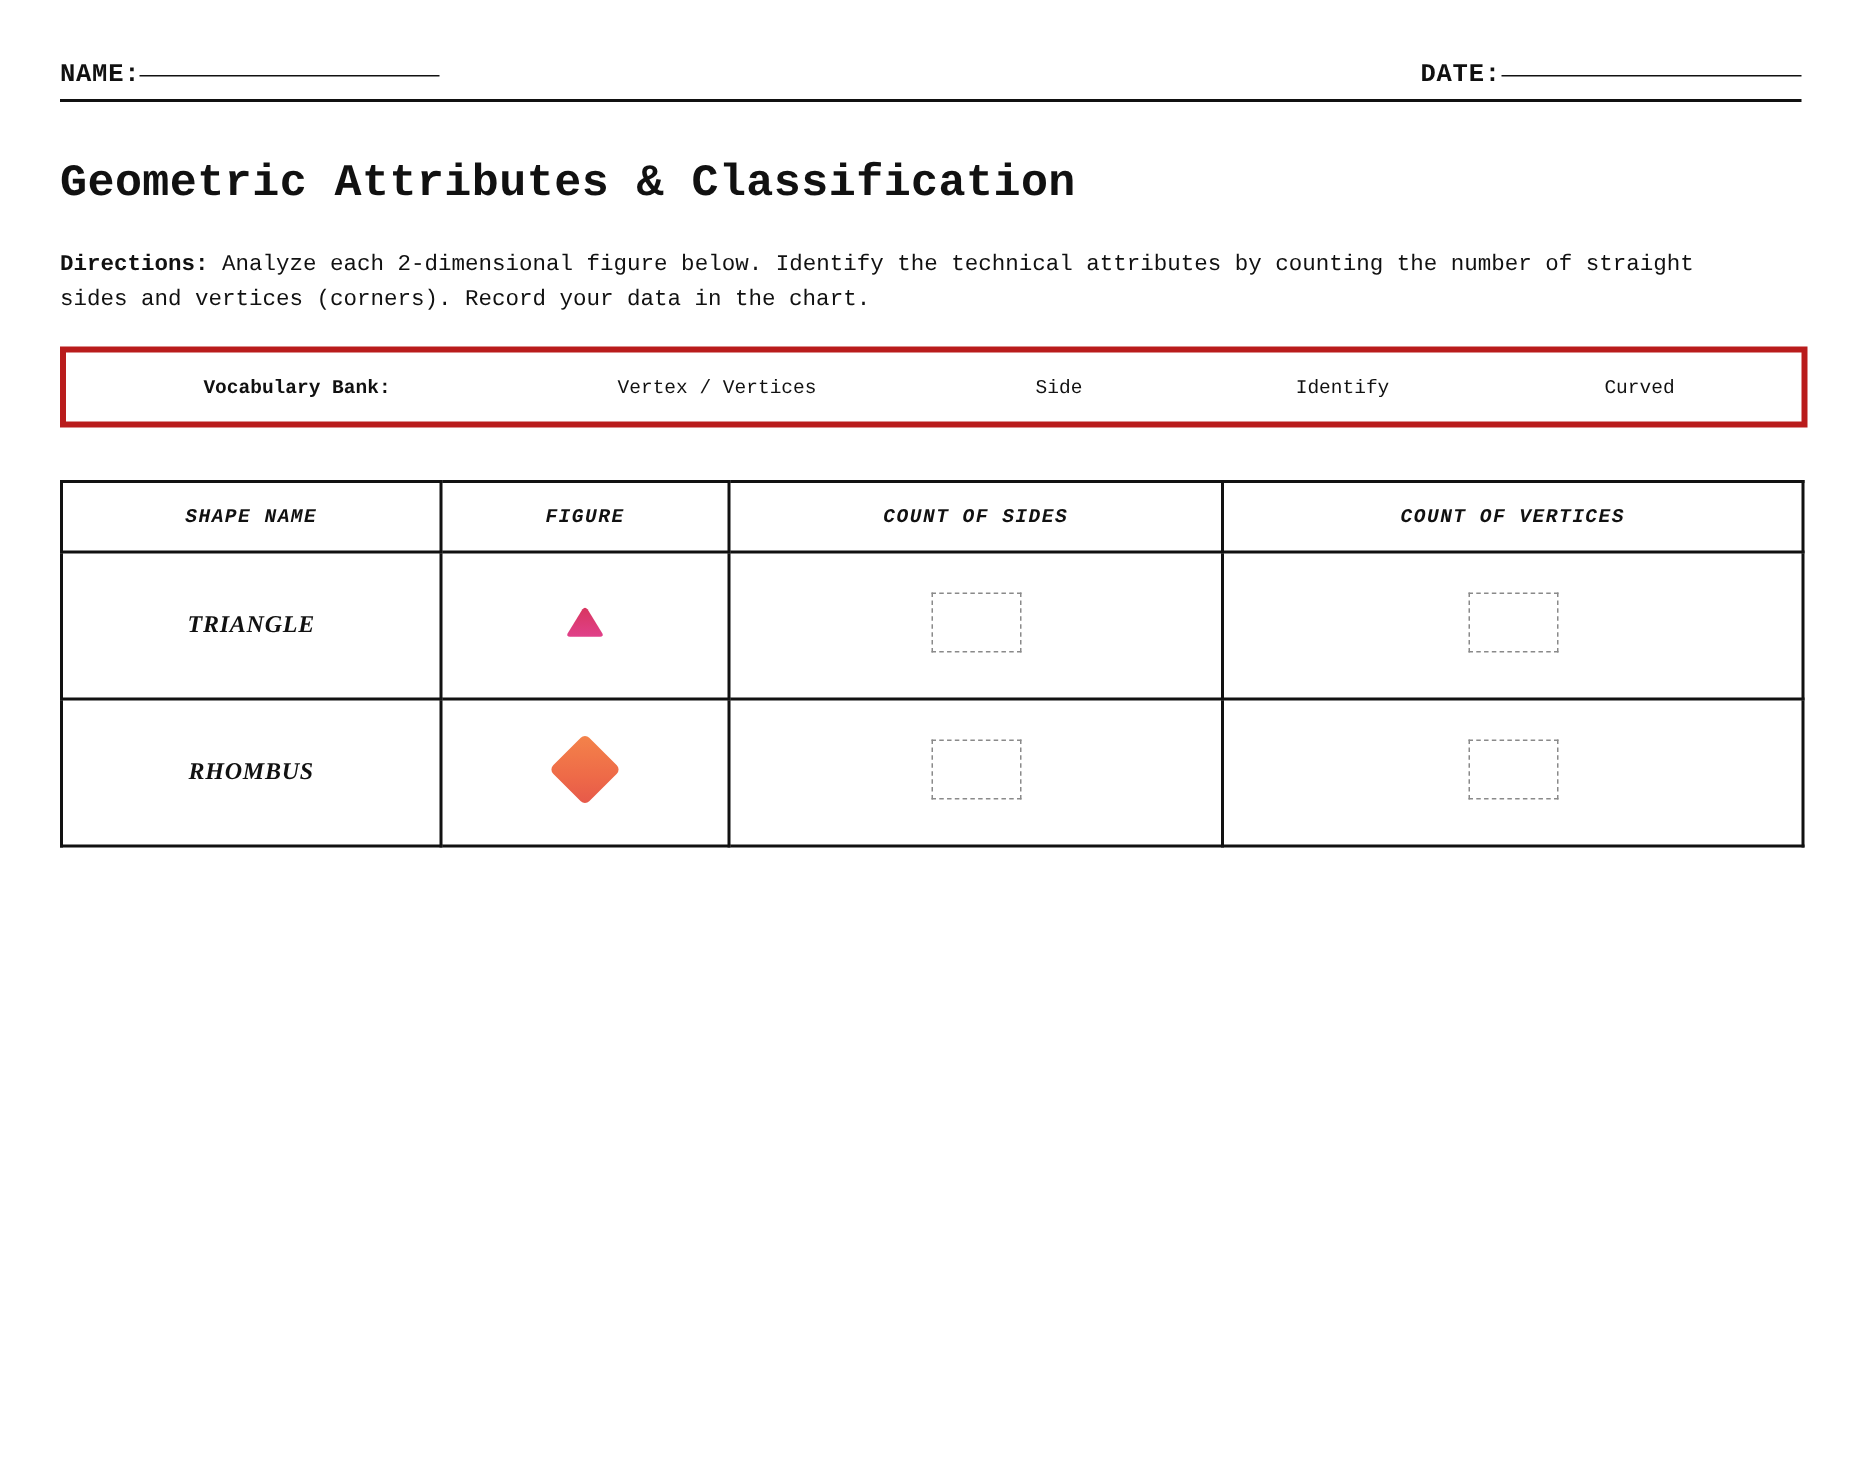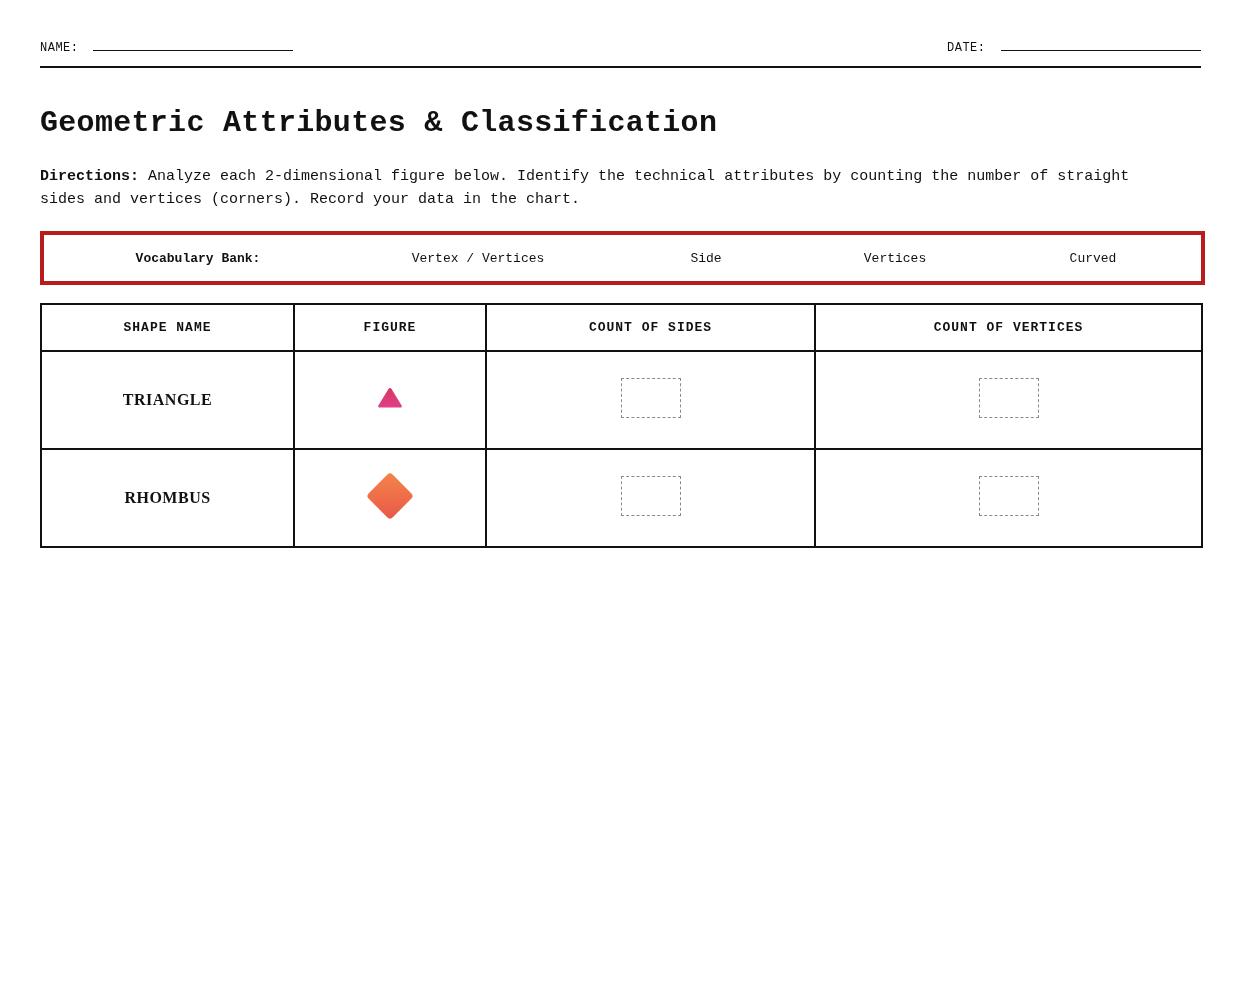--- a/index.html
+++ b/index.html
@@ -1,33 +1,33 @@
 <!DOCTYPE html>
 <html><head>
 <meta charset="utf-8">
 <style>
   html, body { margin: 0; padding: 0; background: #ffffff; }
   body { width: 1241px; height: 989px; position: relative; font-family: "Liberation Mono", "DejaVu Sans Mono", monospace; color: #111; overflow: hidden; }
   .page { position: absolute; left: 40px; top: 0; width: 1161px; }
 
   .header-row { position: absolute; left: 0; top: 38px; width: 1161px; height: 20px; }
-  .field-label { position: absolute; top: 3px; font-size: 12px; font-weight: normal; letter-spacing: 0.5px; }
+  .field-label { position: absolute; top: 3px; font-size: 17px; font-weight: bold; letter-spacing: 0.5px; }
   .field-line { position: absolute; top: 12px; border-bottom: 1px solid #111; height: 0; }
   .rule { position: absolute; left: 0; top: 66px; width: 1161px; height: 2px; background: #111; }
 
   .title { position: absolute; left: 0; top: 106px; font-size: 30px; font-weight: bold; white-space: nowrap; letter-spacing: 0.3px; }
 
   .directions { position: absolute; left: 0; top: 165px; width: 1100px; font-size: 15px; line-height: 23px; }
   .directions b { font-weight: bold; }
 
   .vocab { position: absolute; left: 0; top: 231px; width: 1157px; height: 46px; border: 4px solid #b91c1c; }
   .vocab span { position: absolute; top: 16px; font-size: 13px; white-space: nowrap; transform: translateX(-50%); }
   .vocab .vlabel { font-weight: bold; }
 
-  table.chart { position: absolute; left: 0; top: 303px; width: 1161px; border-collapse: collapse; table-layout: fixed; }
+  table.chart { position: absolute; left: 0; top: 320px; width: 1161px; border-collapse: collapse; table-layout: fixed; font-style: italic; }
   table.chart th, table.chart td { border: 2px solid #111; text-align: center; vertical-align: middle; padding: 0; }
   table.chart th { height: 45px; font-size: 13px; font-weight: bold; letter-spacing: 1px; }
   table.chart td { height: 96px; }
   td.name { font-family: "Liberation Serif", "DejaVu Serif", serif; font-weight: bold; font-size: 16px; letter-spacing: 0.5px; }
   .answer-box { display: inline-block; width: 60px; height: 40px; border: 1px dashed #8a8a8a; box-sizing: border-box; }
 
   .fig { display: inline-block; position: relative; }
   .fig-circle { width: 48px; height: 48px; border-radius: 50%; background: radial-gradient(circle at 62% 35%, #f8707f 0%, #ea4a5c 45%, #d83a50 100%); margin-top: 4px; }
   .fig-triangle { width: 26px; height: 22px; }
   .fig-square { width: 48px; height: 48px; border-radius: 6px; background: linear-gradient(160deg, #3f8ae4 0%, #3777d8 100%); }
@@ -49,21 +49,21 @@
   <div class="rule"></div>
 
   <div class="title">Geometric Attributes &amp; Classification</div>
 
   <div class="directions"><b>Directions:</b><span> Analyze each 2-dimensional figure below. Identify the technical attributes by counting the number of straight sides and vertices (corners). Record your data in the chart.</span></div>
 
   <div class="vocab">
     <span class="vlabel" style="left:154px;">Vocabulary Bank:</span>
     <span style="left:434px;">Vertex / Vertices</span>
     <span style="left:662px;">Side</span>
-    <span style="left:851px;">Vertices</span>
+    <span style="left:851px;">Identify</span>
     <span style="left:1049px;">Curved</span>
   </div>
 
   <table class="chart">
     <colgroup>
       <col style="width:253px">
       <col style="width:192px">
       <col style="width:329px">
       <col style="width:387px">
     </colgroup>

